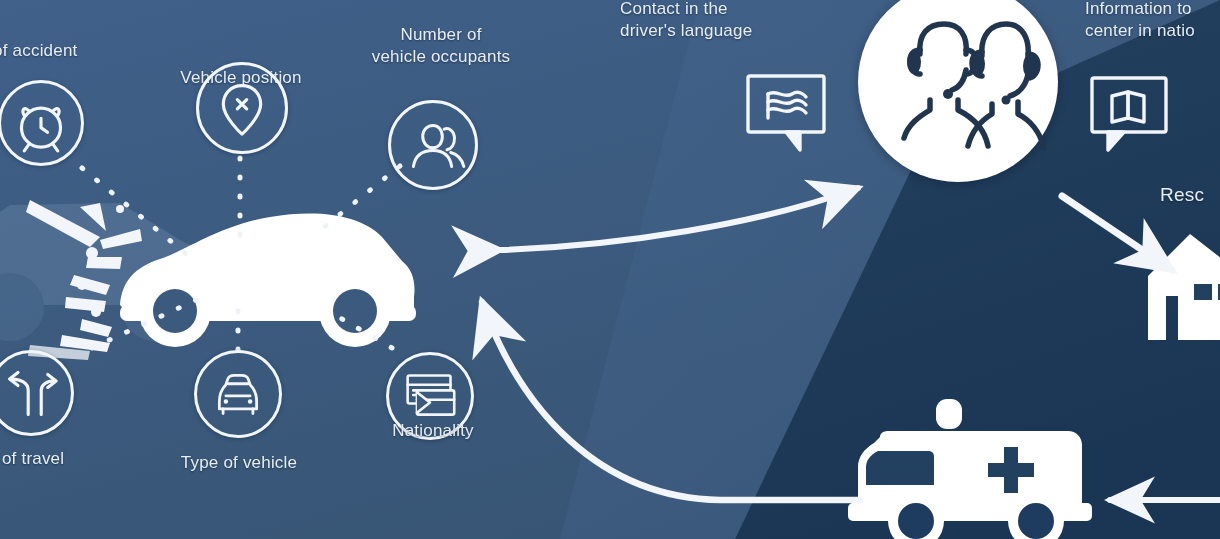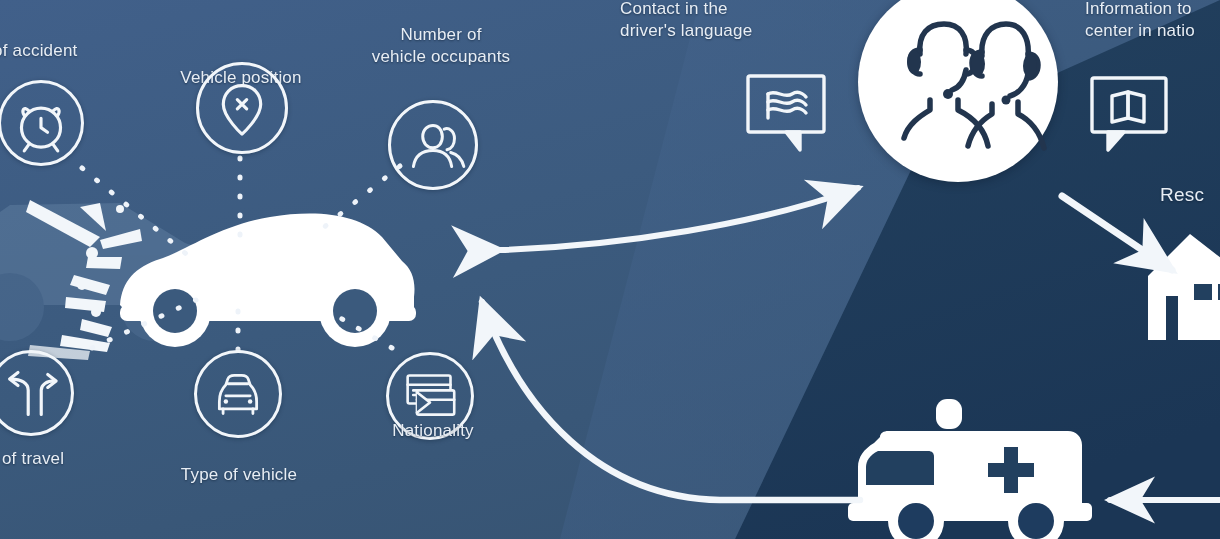--- a/index.html
+++ b/index.html
@@ -185,21 +185,21 @@
     <div class="node-circle" style="left:194px; top:350px; width:88px; height:88px;">
       <svg viewBox="0 0 88 88" fill="none" stroke="#f2f6fa" stroke-width="3" stroke-linecap="round" stroke-linejoin="round">
         <path d="M24 52 C24 44 27 38 31 34 L33 28 C34 25 37 24 40 24 L48 24 C51 24 54 25 55 28 L57 34 C61 38 64 44 64 52 L64 60 L24 60 Z"></path>
         <path d="M33 33 L55 33"></path>
         <path d="M31 46 L57 46"></path>
         <circle cx="31" cy="52" r="2.4" fill="#f2f6fa" stroke="none"></circle>
         <circle cx="57" cy="52" r="2.4" fill="#f2f6fa" stroke="none"></circle>
         <path d="M28 60 L28 65 M60 60 L60 65"></path>
       </svg>
     </div>
-    <div class="label" style="left:148px; top:452px; width:182px;margin-top:12px;">Type of vehicle</div>
+    <div class="label" style="left:148px; top:452px; width:182px;">Type of vehicle</div>
   </div>
 
   <div class="node">
     <div class="node-circle" style="left:386px; top:352px; width:88px; height:88px;">
       <svg viewBox="0 0 88 88" fill="none" stroke="#f2f6fa" stroke-width="2.8" stroke-linecap="round" stroke-linejoin="round">
         <rect x="20" y="22" width="46" height="30" rx="2"></rect>
         <path d="M20 32 L66 32"></path>
         <path d="M26 38 L40 38 M26 43 L40 43"></path>
         <rect x="30" y="38" width="40" height="26" rx="2" fill="#3b5a7d"></rect>
         <path d="M30 48 L70 48"></path>

